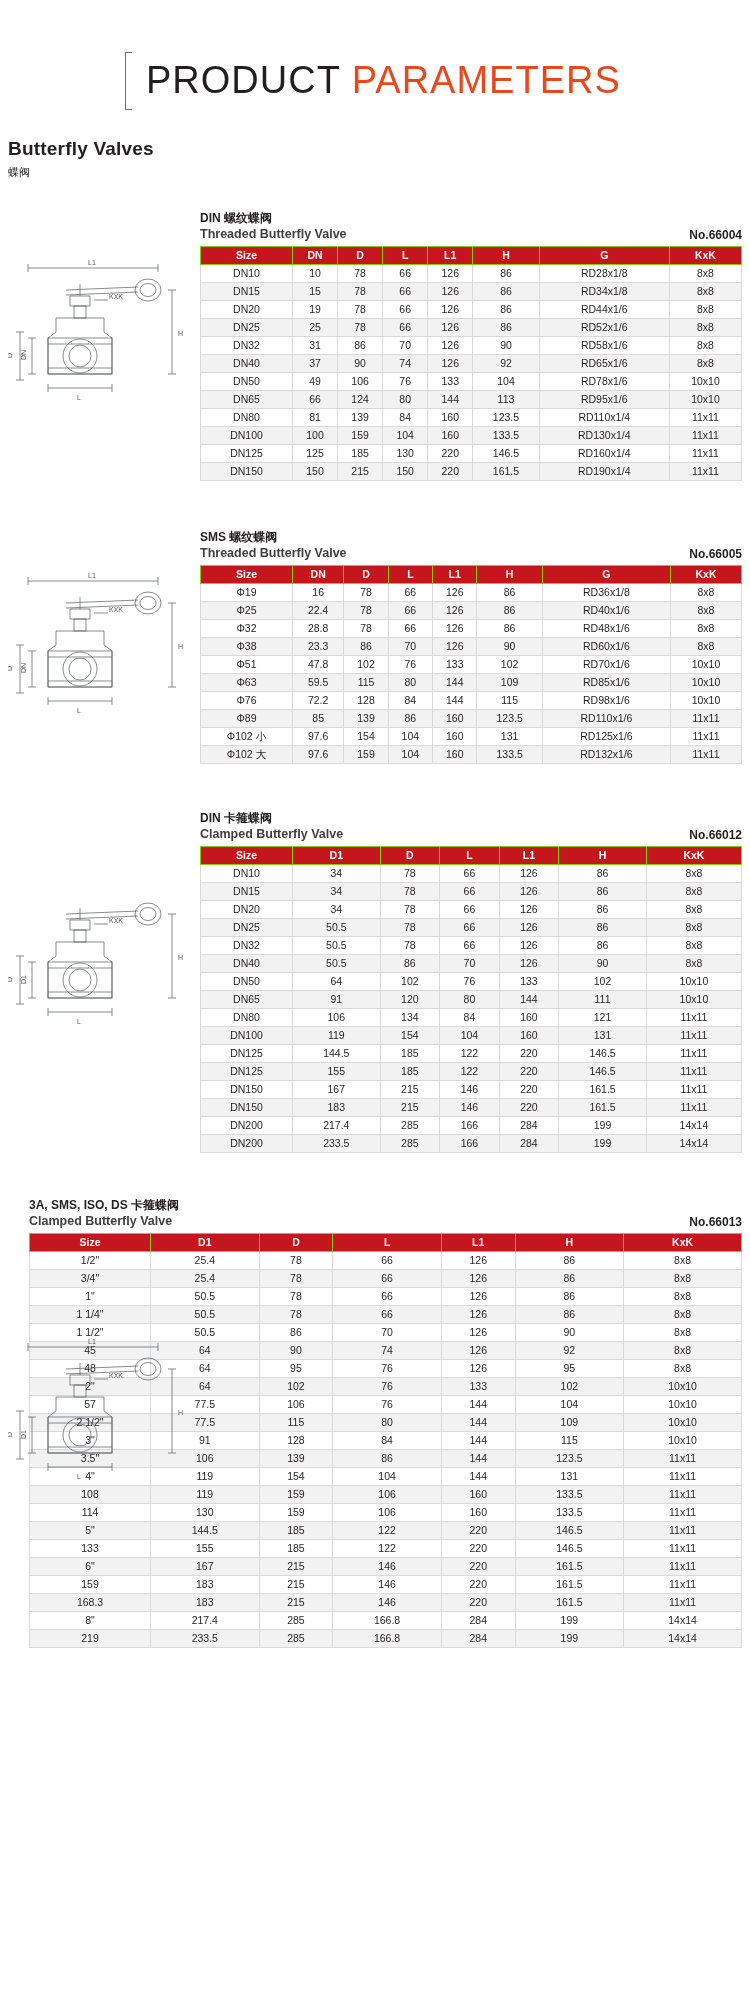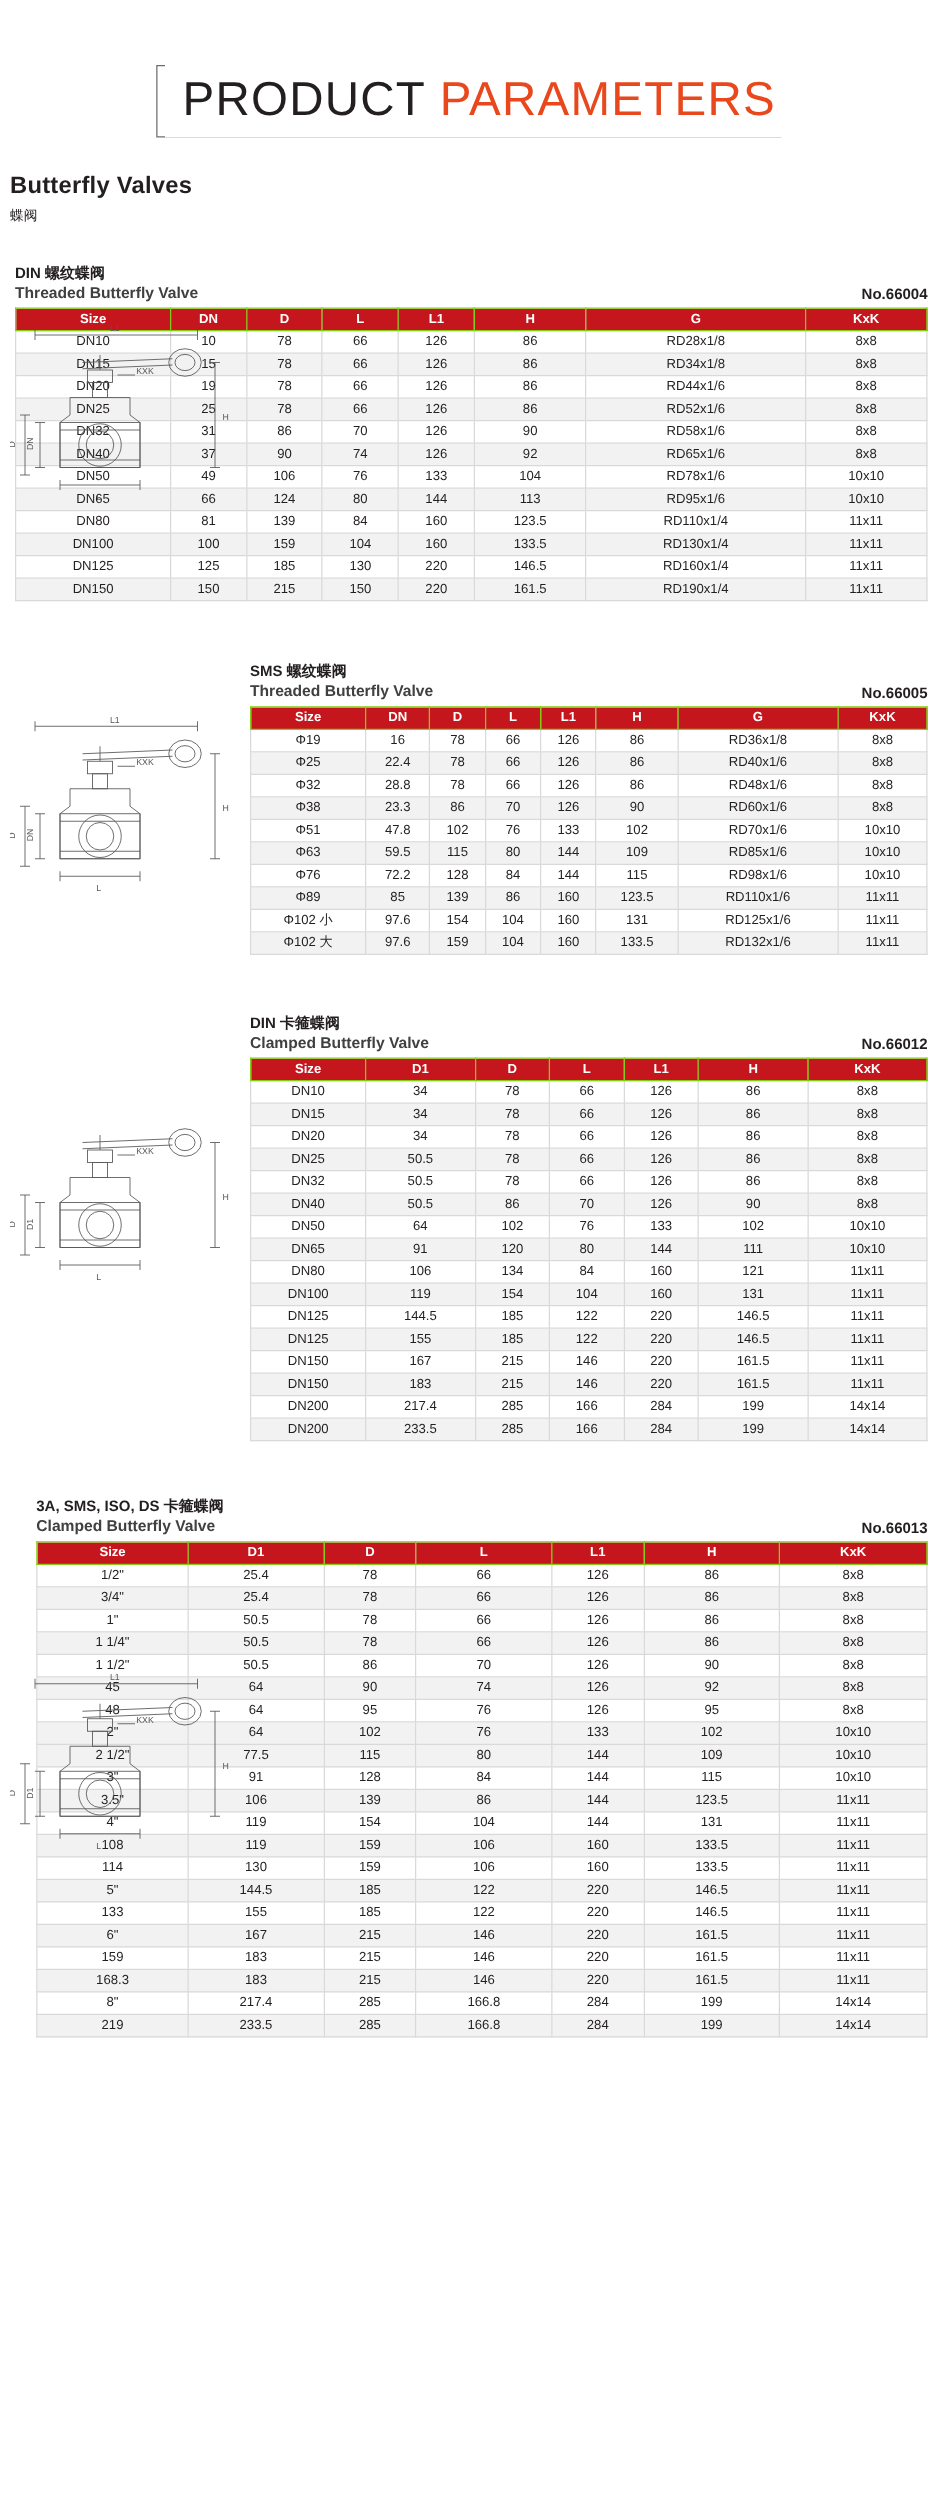--- a/index.html
+++ b/index.html
@@ -145,21 +145,21 @@
 <div class="page">
 
   <div class="banner-wrap">
     <div class="banner-box"></div>
     <div class="banner-text"><span class="banner-pad"></span><span class="w1">PRODUCT</span> <span class="w2">PARAMETERS</span><span class="banner-pad"></span></div>
   </div>
 
   <div class="prod-title">Butterfly Valves</div>
   <div class="prod-subtitle">蝶阀</div>
 
-  <div class="section" style="padding-left:12px;">
+  <div class="section" style="">
     <div class="draw" style="top:44px;">
       <svg width="186" height="150" viewBox="0 0 186 150">
         <g stroke="#58595b" stroke-width="0.7" fill="none">
 
           <line x1="20" y1="14" x2="150" y2="14"></line>
           <line x1="20" y1="10" x2="20" y2="18"></line>
           <line x1="150" y1="10" x2="150" y2="18"></line>
 
           <line x1="58" y1="36" x2="130" y2="33"></line>
           <line x1="58" y1="41" x2="130" y2="38"></line>
@@ -848,20 +848,29 @@
           </tr>
           <tr class="alt">
             <td>2"</td>
             <td>64</td>
             <td>102</td>
             <td>76</td>
             <td>133</td>
             <td>102</td>
             <td>10x10</td>
           </tr>
+          <tr>
+            <td>57</td>
+            <td>77.5</td>
+            <td>106</td>
+            <td>76</td>
+            <td>144</td>
+            <td>104</td>
+            <td>10x10</td>
+          </tr>
           <tr class="alt">
             <td>2 1/2"</td>
             <td>77.5</td>
             <td>115</td>
             <td>80</td>
             <td>144</td>
             <td>109</td>
             <td>10x10</td>
           </tr>
           <tr>

